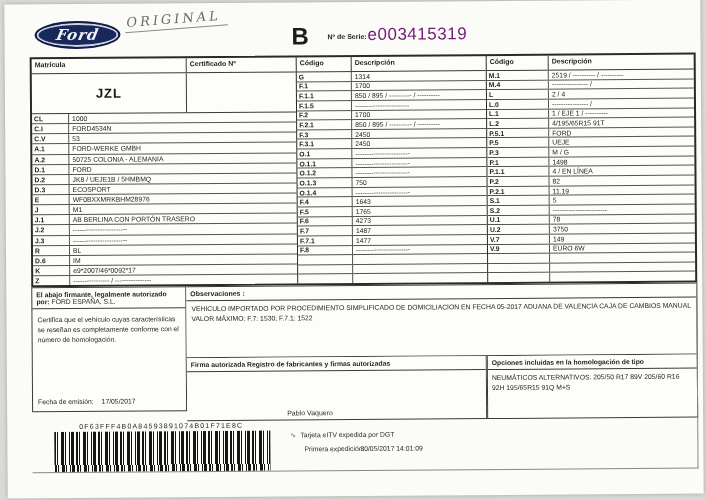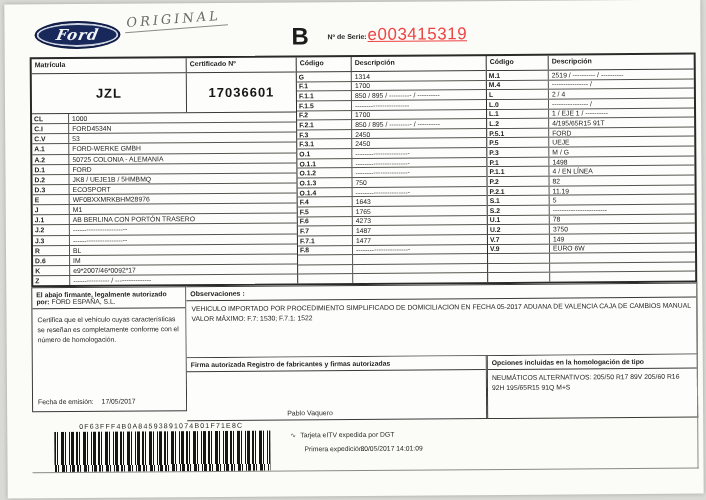--- a/index.html
+++ b/index.html
@@ -31,21 +31,21 @@
   }
   .handwritten {
     position:absolute; left:120px; top:8px;
     font-family:"DejaVu Serif", serif; font-style:italic;
     color:#6a6a68; font-size:13px; letter-spacing:3px;
     transform:rotate(-4deg);
     border-bottom:1px solid #8a8a86; padding:0 6px 2px 2px;
   }
   .doc-letter { position:absolute; left:287px; top:20px; font-size:24px; font-weight:bold; color:#1c1c1c; }
   .serie-label { position:absolute; left:323px; top:31px; font-size:7px; font-weight:bold; color:#222; }
-  .serie-value { position:absolute; left:363px; top:23px; font-size:17px; color:#ef4444; letter-spacing:.5px;text-decoration:underline; }
+  .serie-value { position:absolute; left:363px; top:23px; font-size:17px; color:#701a75; letter-spacing:.5px; }
 
   
   .maintable {
     position:absolute; left:25px; top:53px; width:666px; height:230px;
     display:flex; border:2px solid #2a2a28; background:#fdfdfb;
   }
   .col { display:flex; flex-direction:column; }
   .col-left  { width:265px; border-right:1.5px solid #2a2a28; }
   .col-mid   { width:190px; border-right:1.5px solid #2a2a28; }
   .col-right { flex:1; }
@@ -138,21 +138,20 @@
   <div class="serie-value">e003415319</div>
 
   <div class="maintable">
     <div class="col col-left">
       <div class="hdr-row">
         <div class="hdr-mat">Matrícula</div>
         <div class="hdr-cert">Certificado Nº</div>
       </div>
       <div class="idblock">
         <div class="id-mat">JZL</div>
-        <div class="id-cert">17036601</div>
       </div>
       <div class="rows">
           <div class="trow">
             <div class="tcode">CL</div>
             <div class="tval">1000</div>
           </div>
           <div class="trow">
             <div class="tcode">C.I</div>
             <div class="tval">FORD4534N</div>
           </div>

